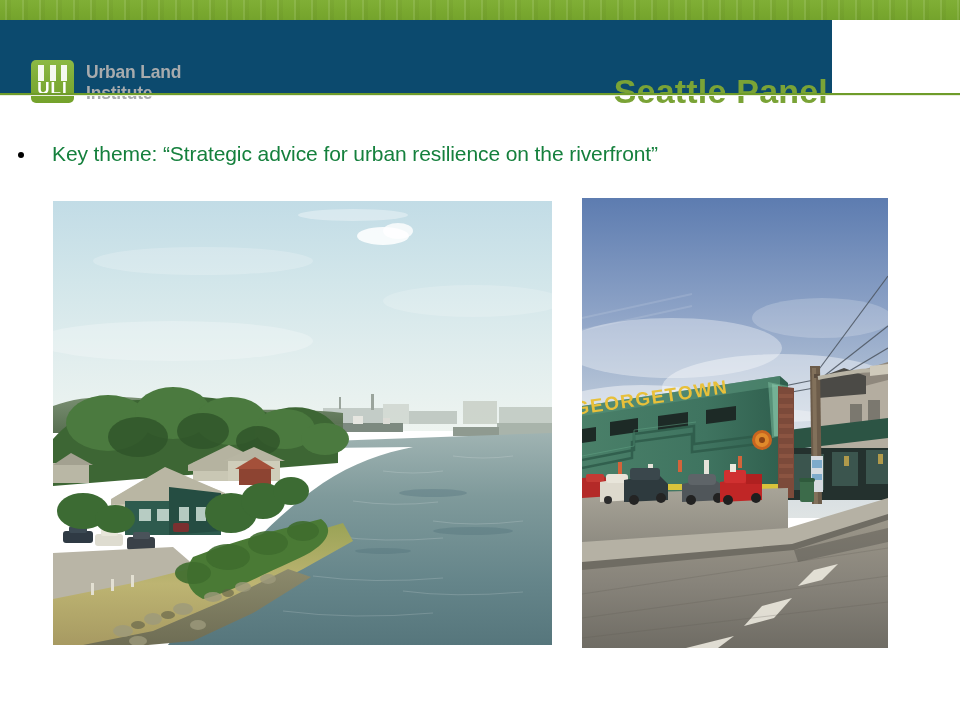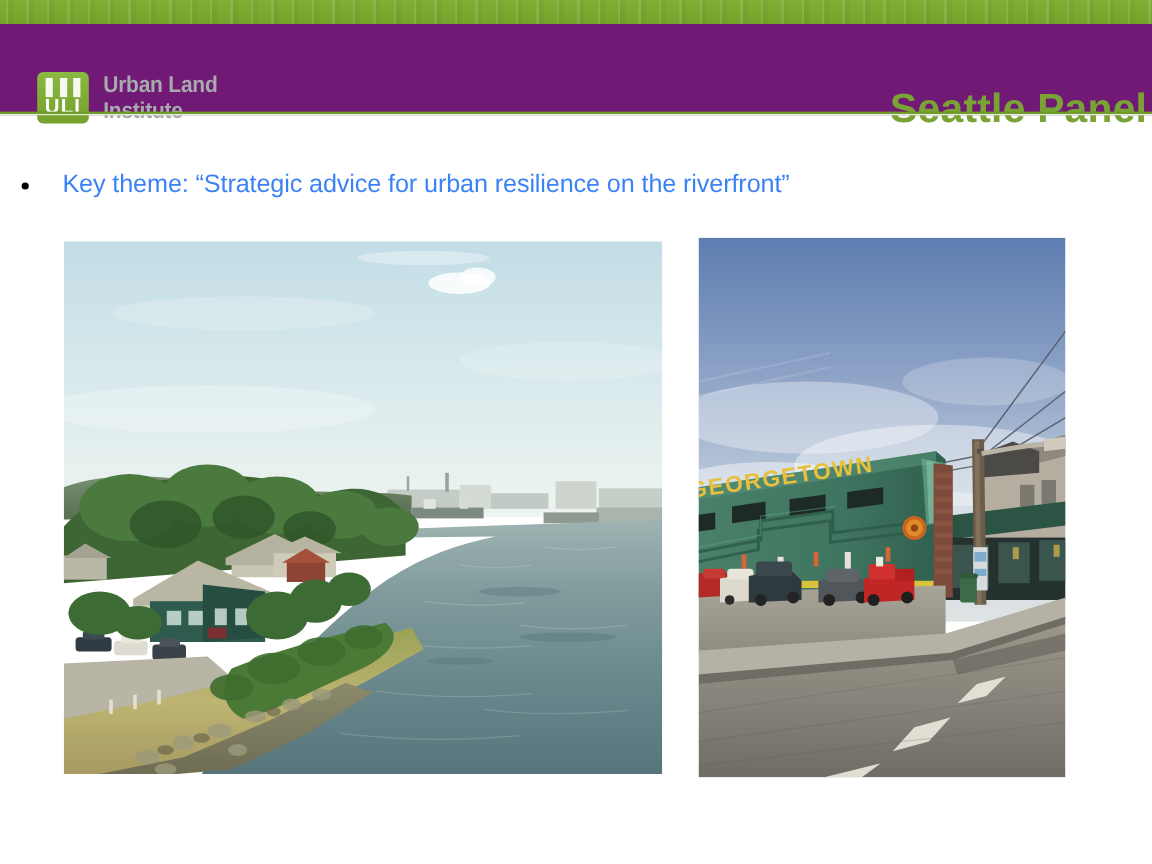--- a/index.html
+++ b/index.html
@@ -32,23 +32,23 @@
         rgba(0,0,0,0.035) 11px,
         rgba(255,255,255,0.00) 11px,
         rgba(255,255,255,0.00) 17px),
       linear-gradient(180deg, #80af36 0%, #79a82f 60%, #74a32c 100%);
   }
 
   
   .header {
     position: absolute;
     left: 0; top: 20px;
-    width: 960px;
+    width: 832px;
     height: 76px;
-    background: #701a75;
+    background: #0c4a6e;
   }
   .header-rule {
     position: absolute;
     left: 0; top: 93px;
     width: 960px;
     height: 2px;
     background: #6f9c2a;
   }
   .header-rule-soft {
     position: absolute;
@@ -141,21 +141,21 @@
   }
   .bullet-dot {
     width: 6px; height: 6px;
     border-radius: 50%;
     background: #000000;
     margin-top: 11px;
     margin-right: 28px;
     flex: 0 0 auto;
   }
   .bullet-text {
-    color: #3b82f6;
+    color: #15803d;
     font-family: "Liberation Sans", sans-serif;
     font-size: 21px;
     line-height: 26px;
     white-space: nowrap;
     letter-spacing: -0.1px;
   }
 
   
   .photo {
     position: absolute;

